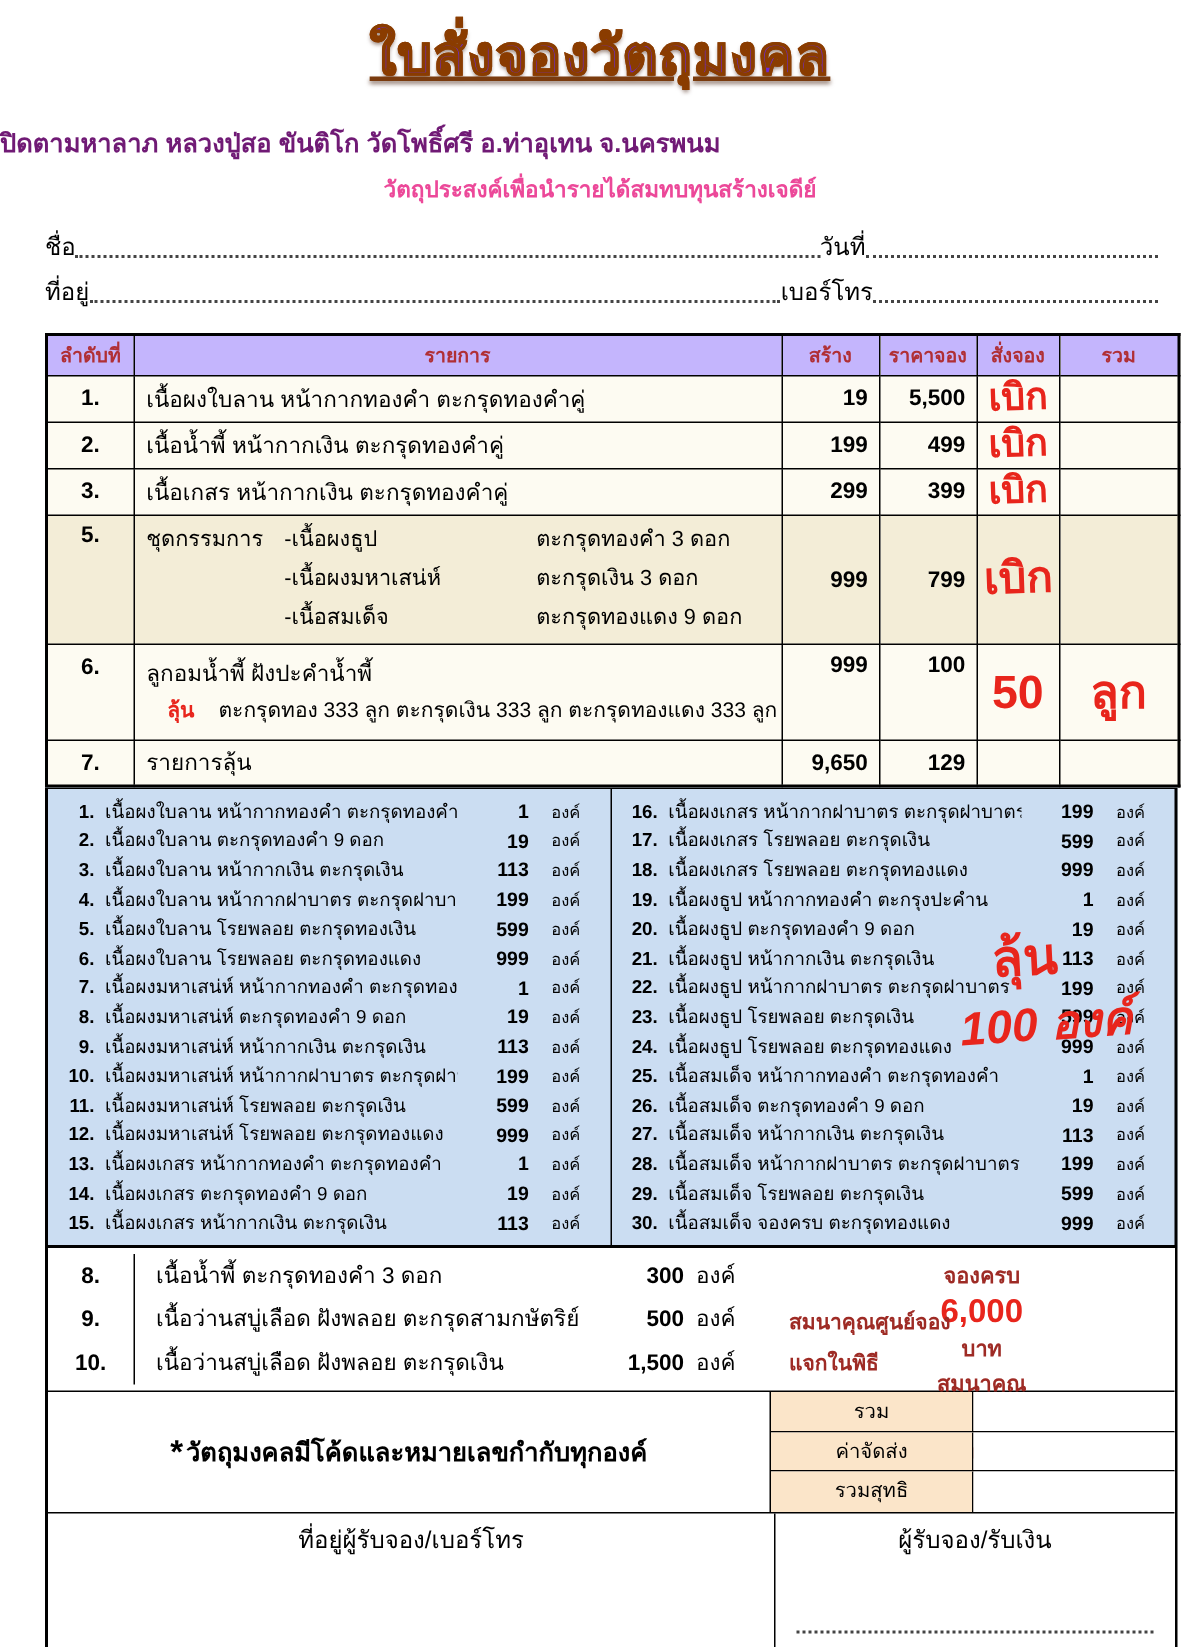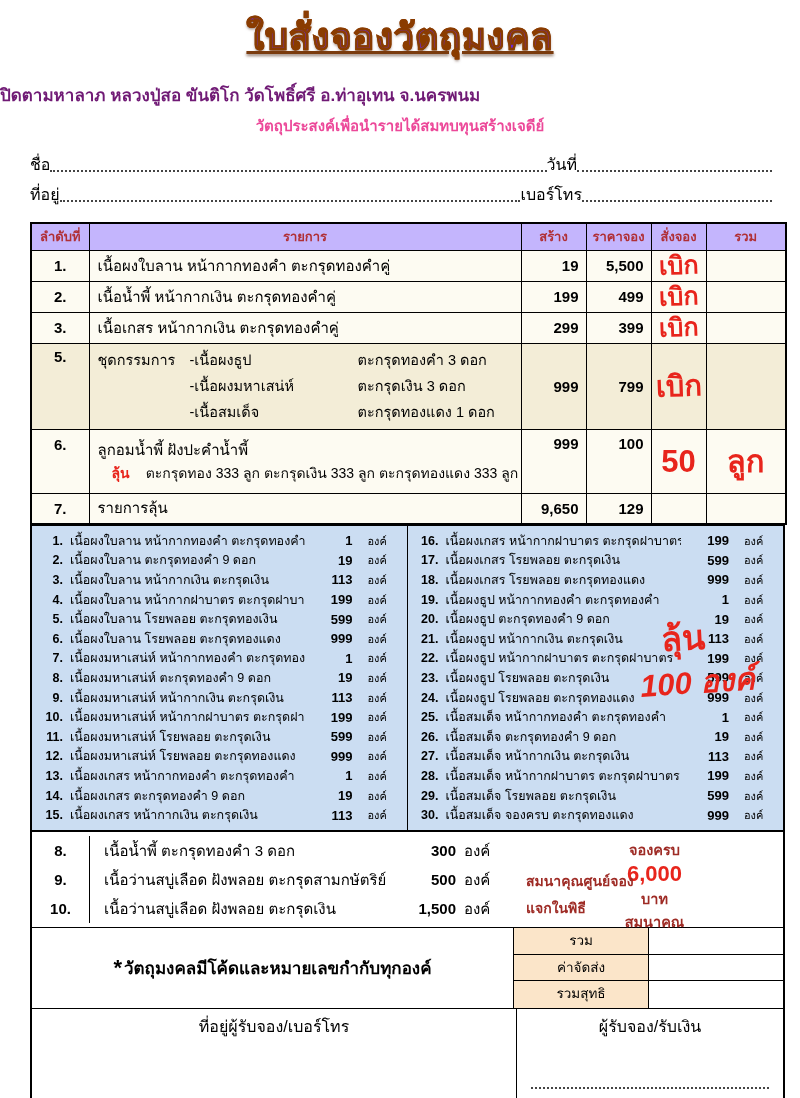--- a/index.html
+++ b/index.html
@@ -164,21 +164,21 @@
           <span>ตะกรุดทองคำ 3 ดอก</span>
         </div>
         <div class="set-line">
           <span class="set-label"></span>
           <span class="set-name">-เนื้อผงมหาเสน่ห์</span>
           <span>ตะกรุดเงิน 3 ดอก</span>
         </div>
         <div class="set-line">
           <span class="set-label"></span>
           <span class="set-name">-เนื้อสมเด็จ</span>
-          <span>ตะกรุดทองแดง 1 ดอก</span>
+          <span>ตะกรุดทองแดง 9 ดอก</span>
         </div>
       </td>
       <td class="cnum">999</td>
       <td class="cnum">799</td>
       <td class="cmark"><span class="mark" style="font-size:29px">เบิก</span></td>
       <td></td>
     </tr>
     <tr class="rtwo">
       <td class="cno" style="vertical-align:top; padding-top:6px;">6.</td>
       <td class="cdesc">
@@ -310,21 +310,21 @@
       <span class="lot-unit">องค์</span>
     </div>
         <div class="lot-item">
       <span class="lot-no">18.</span>
       <span class="lot-desc">เนื้อผงเกสร โรยพลอย ตะกรุดทองแดง</span>
       <span class="lot-qty">999</span>
       <span class="lot-unit">องค์</span>
     </div>
         <div class="lot-item">
       <span class="lot-no">19.</span>
-      <span class="lot-desc">เนื้อผงธูป หน้ากากทองคำ ตะกรุดทองคำ</span>
+      <span class="lot-desc">เนื้อผงธูป หน้ากากทองคำ ตะกรุงปะคำน</span>
       <span class="lot-qty">1</span>
       <span class="lot-unit">องค์</span>
     </div>
         <div class="lot-item">
       <span class="lot-no">20.</span>
       <span class="lot-desc">เนื้อผงธูป ตะกรุดทองคำ 9 ดอก</span>
       <span class="lot-qty">19</span>
       <span class="lot-unit">องค์</span>
     </div>
         <div class="lot-item">

